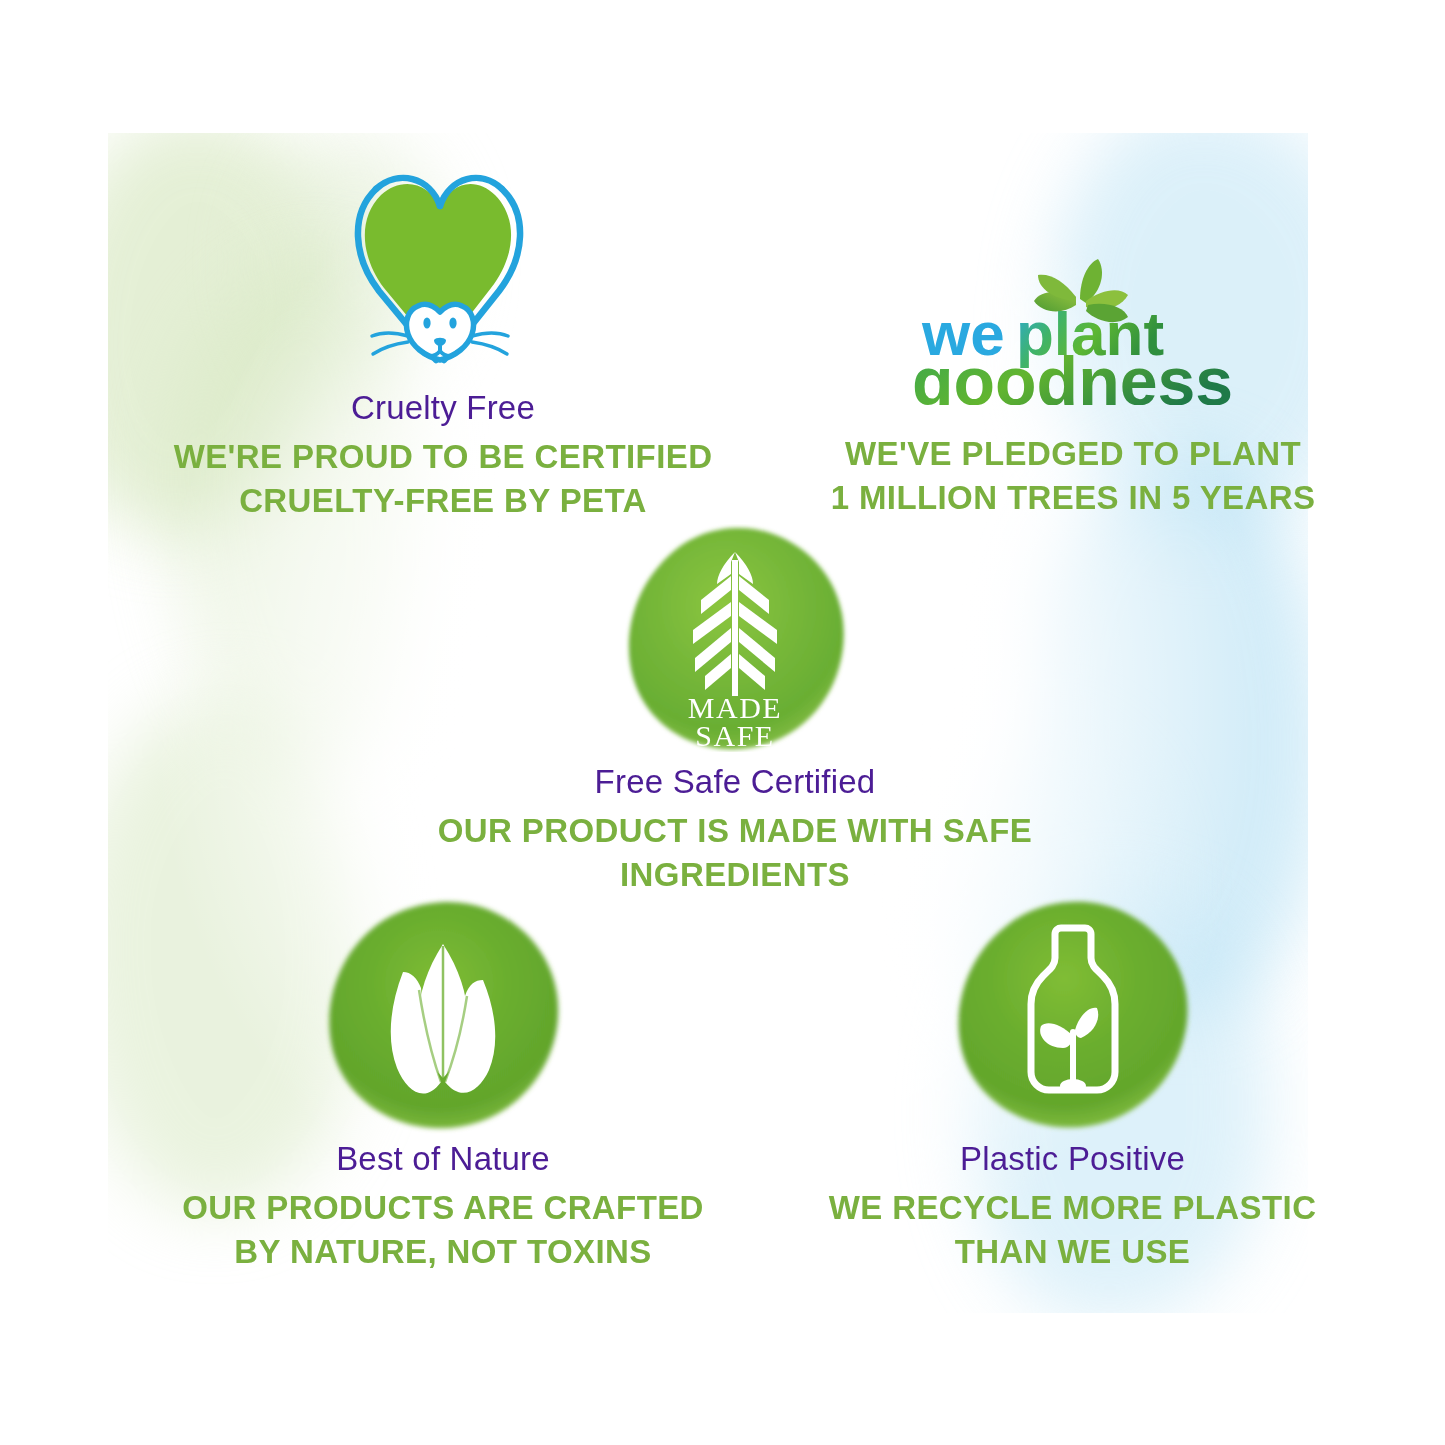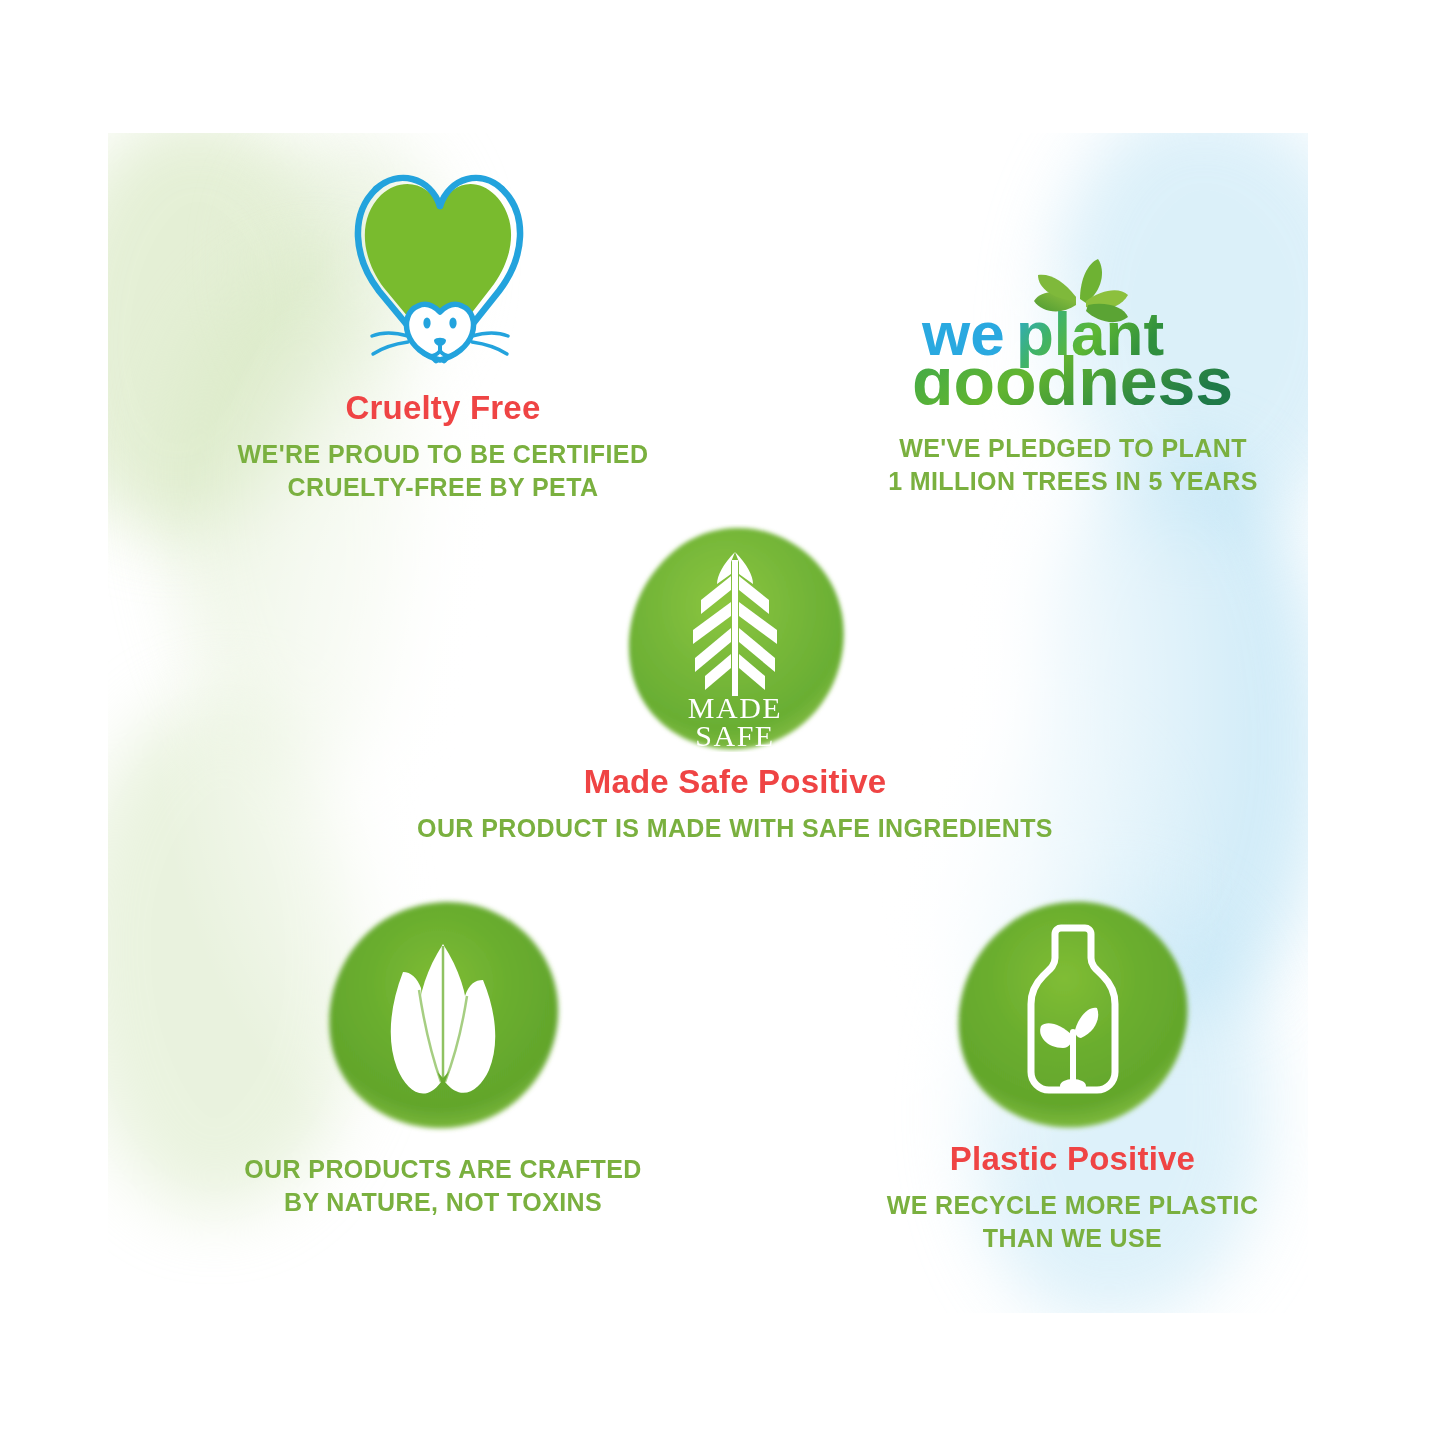--- a/index.html
+++ b/index.html
@@ -72,33 +72,33 @@
         rgba(255,255,255,0) 86%);
   }
 
   
   .content{position:absolute;left:0;top:0;width:1445px;height:1445px;}
 
   .block{position:absolute;text-align:center;}
 
   .badge-title{
     font-size:33px;
-    font-weight:bold;
-    color:#ef4444;
+    font-weight:normal;
+    color:#4c1d95;
     letter-spacing:.2px;
     margin:0 0 9px 0;
     line-height:1.1;
   }
   .badge-desc{
-    font-size:25px;
+    font-size:33px;
     font-weight:bold;
     color:#7ab03f;
     letter-spacing:.4px;
     line-height:1.32;
-    margin:12px;
+    margin:4px;
     text-transform:uppercase;
   }
 
   
   #cruelty-block{left:148px;top:160px;width:590px;}
   .bunny-wrap{height:230px;display:flex;align-items:flex-start;justify-content:center;}
 
   
   #weplant-block{left:818px;top:245px;width:510px;}
   .wpg-wrap{height:165px;display:flex;align-items:flex-start;justify-content:flex-end;}
@@ -257,21 +257,21 @@
             <path d="M120 130 L120 144 L146 166 L146 152 Z"></path>
 
             <path d="M116 28 C104 40 98 52 98 60 L112 50 L112 38 Z"></path>
             <path d="M116 28 C128 40 134 52 134 60 L120 50 L120 38 Z"></path>
           </g>
 
           <text x="116" y="194" text-anchor="middle" fill="#ffffff" font-family="'Liberation Serif', serif" font-size="30" letter-spacing="1.5">MADE</text>
           <text x="116" y="222" text-anchor="middle" fill="#ffffff" font-family="'Liberation Serif', serif" font-size="30" letter-spacing="1.5">SAFE</text>
         </svg>
       </div>
-      <p class="badge-title">Made Safe Positive</p>
+      <p class="badge-title">Free Safe Certified</p>
       <p class="badge-desc">
         <span>OUR PRODUCT IS MADE WITH SAFE INGREDIENTS</span><br>
       </p>
     </div>
 
     <div class="block" id="nature-block">
       <div class="circ-wrap">
         <svg width="248" height="240" viewBox="0 0 248 240">
           <defs>
             <radialGradient id="bnFill" cx="48%" cy="36%" r="72%">
@@ -307,20 +307,21 @@
                    C178 118 180 150 170 174
                    C160 196 142 206 126 186
                    C136 162 144 128 146 100
                    C150 88 156 84 164 84 Z" fill="#ffffff"></path>
 
           <path d="M124 50 L124 182" stroke="#6aae2e" stroke-width="2.5" fill="none" opacity=".75"></path>
           <path d="M122 186 C112 158 104 120 100 94" stroke="#6aae2e" stroke-width="2.5" fill="none" opacity=".6"></path>
           <path d="M126 186 C136 160 144 126 148 100" stroke="#6aae2e" stroke-width="2.5" fill="none" opacity=".6"></path>
         </svg>
       </div>
+      <p class="badge-title">Best of Nature</p>
       <p class="badge-desc">
         <span>OUR PRODUCTS ARE CRAFTED</span><br>
         <span>BY NATURE, NOT TOXINS</span>
       </p>
     </div>
 
     <div class="block" id="plastic-block">
       <div class="circ-wrap">
         <svg width="248" height="240" viewBox="0 0 248 240">
           <defs>

